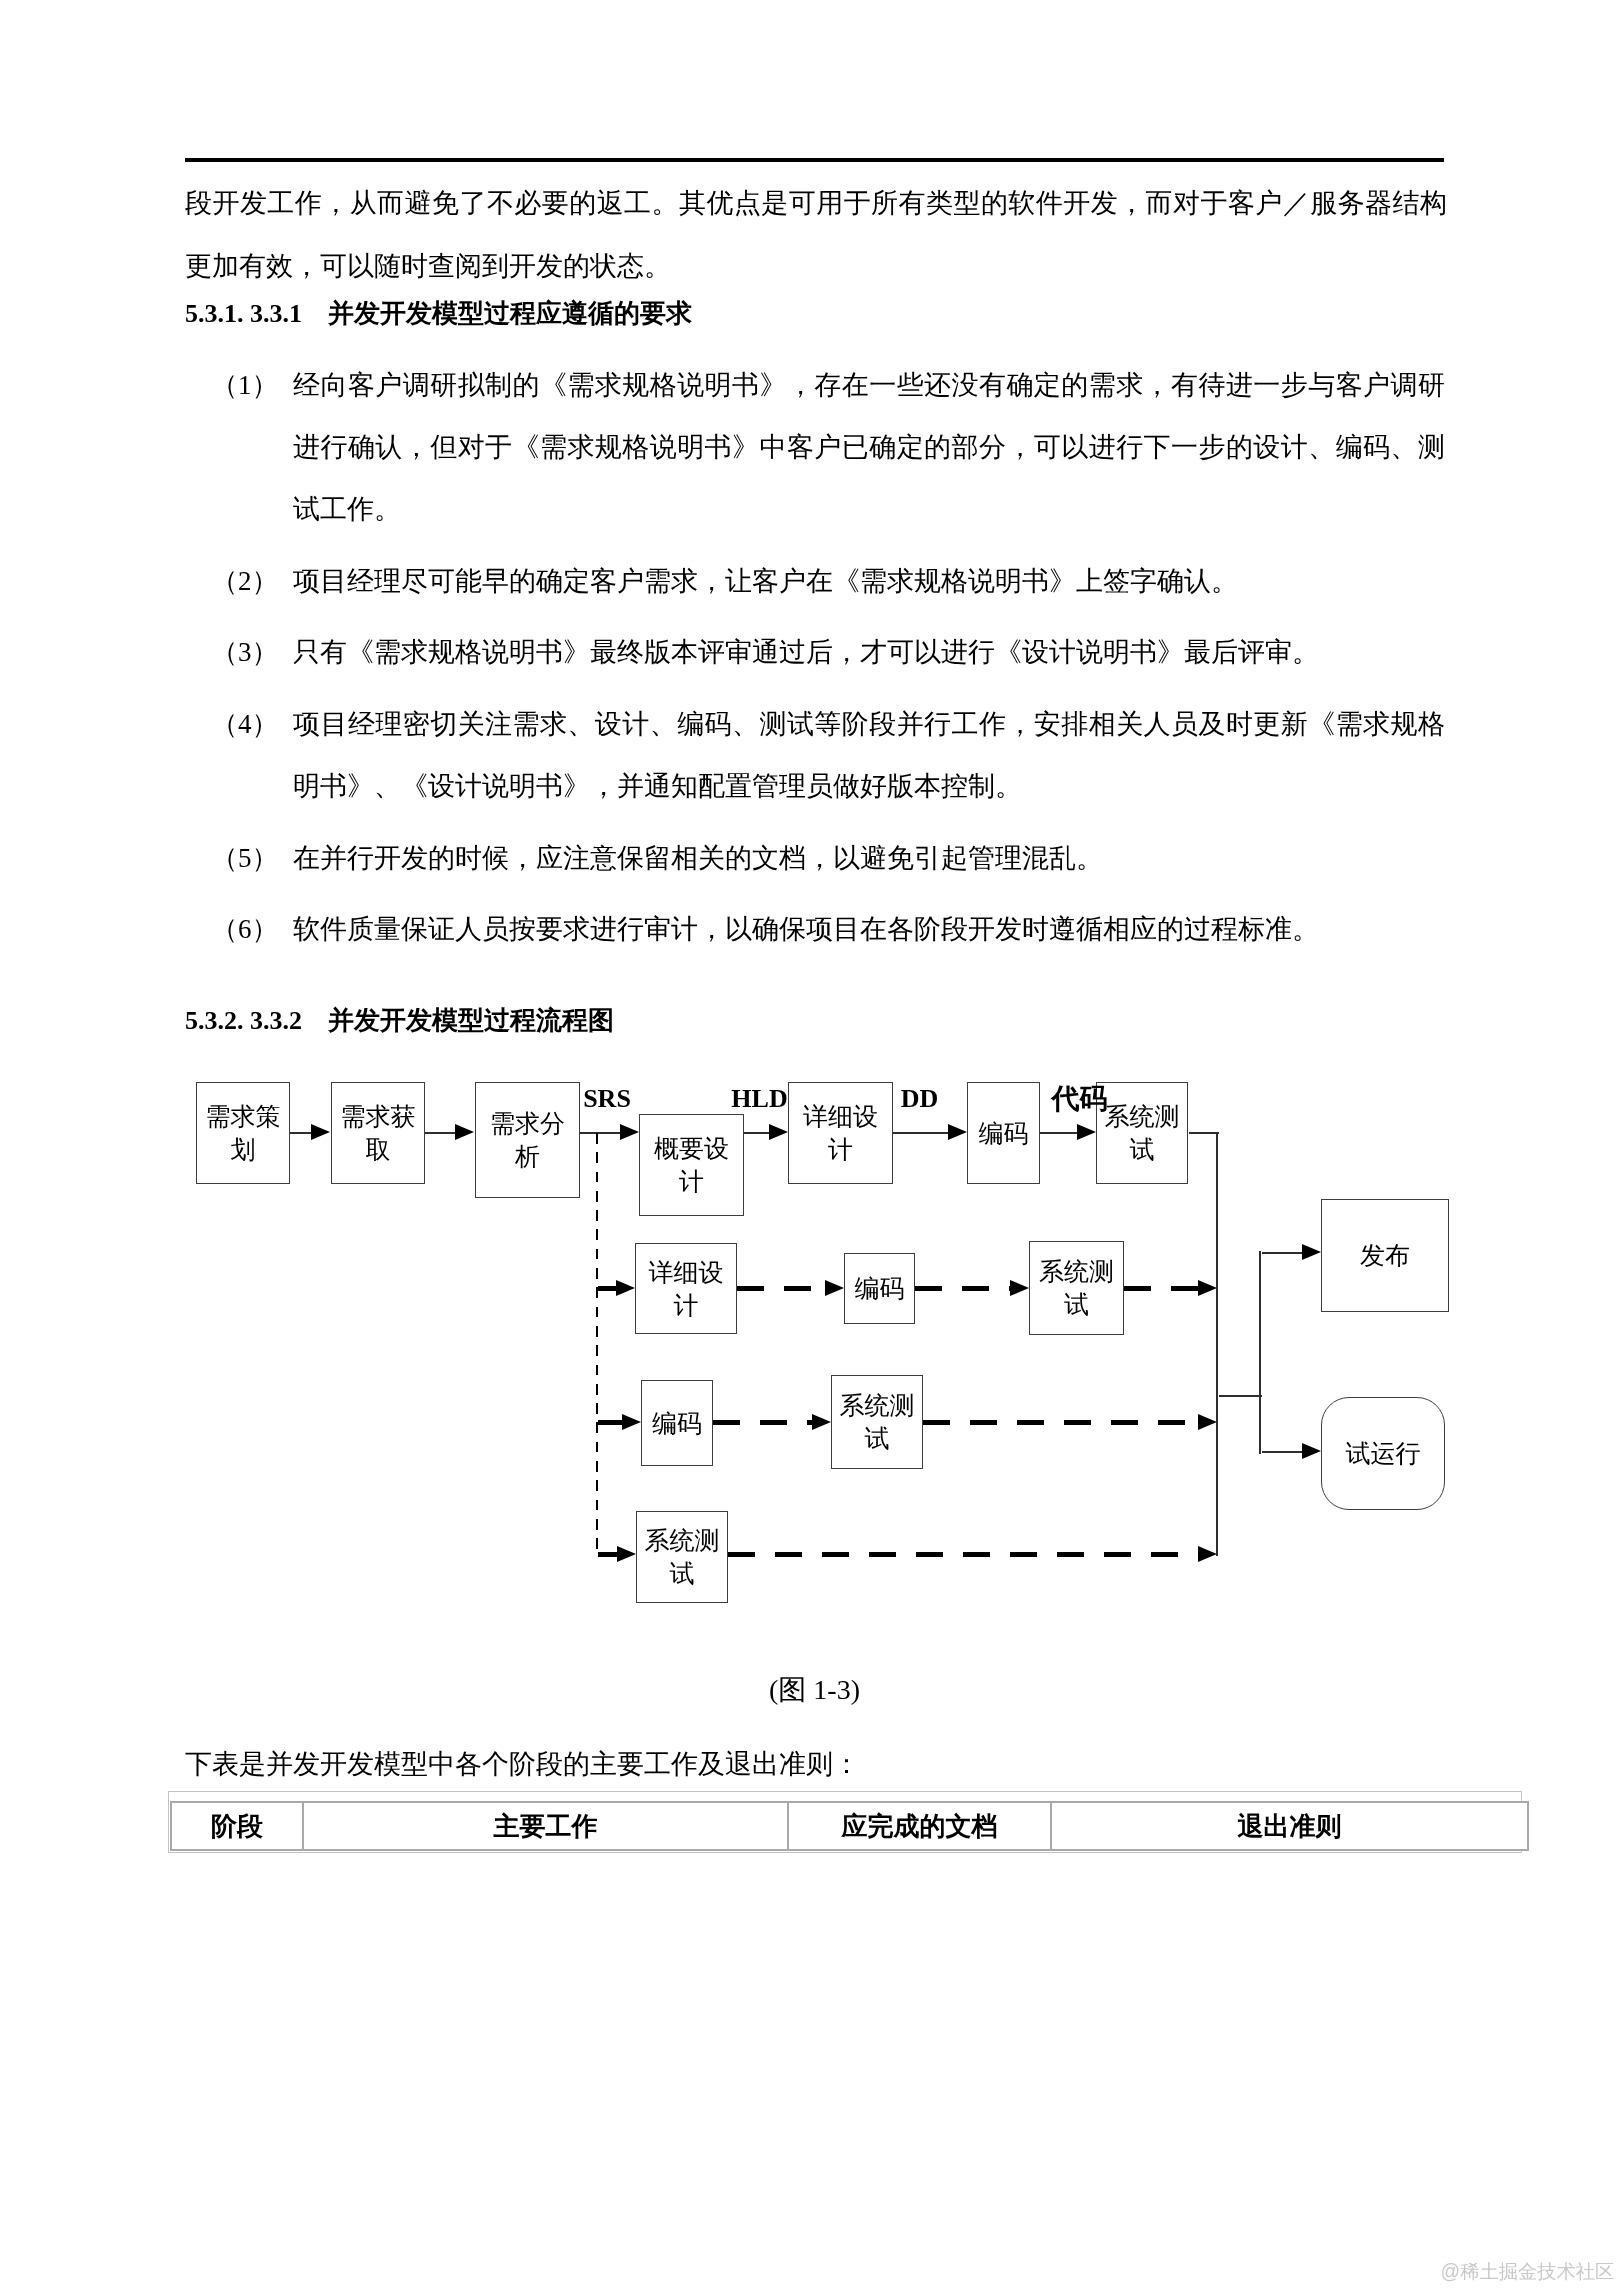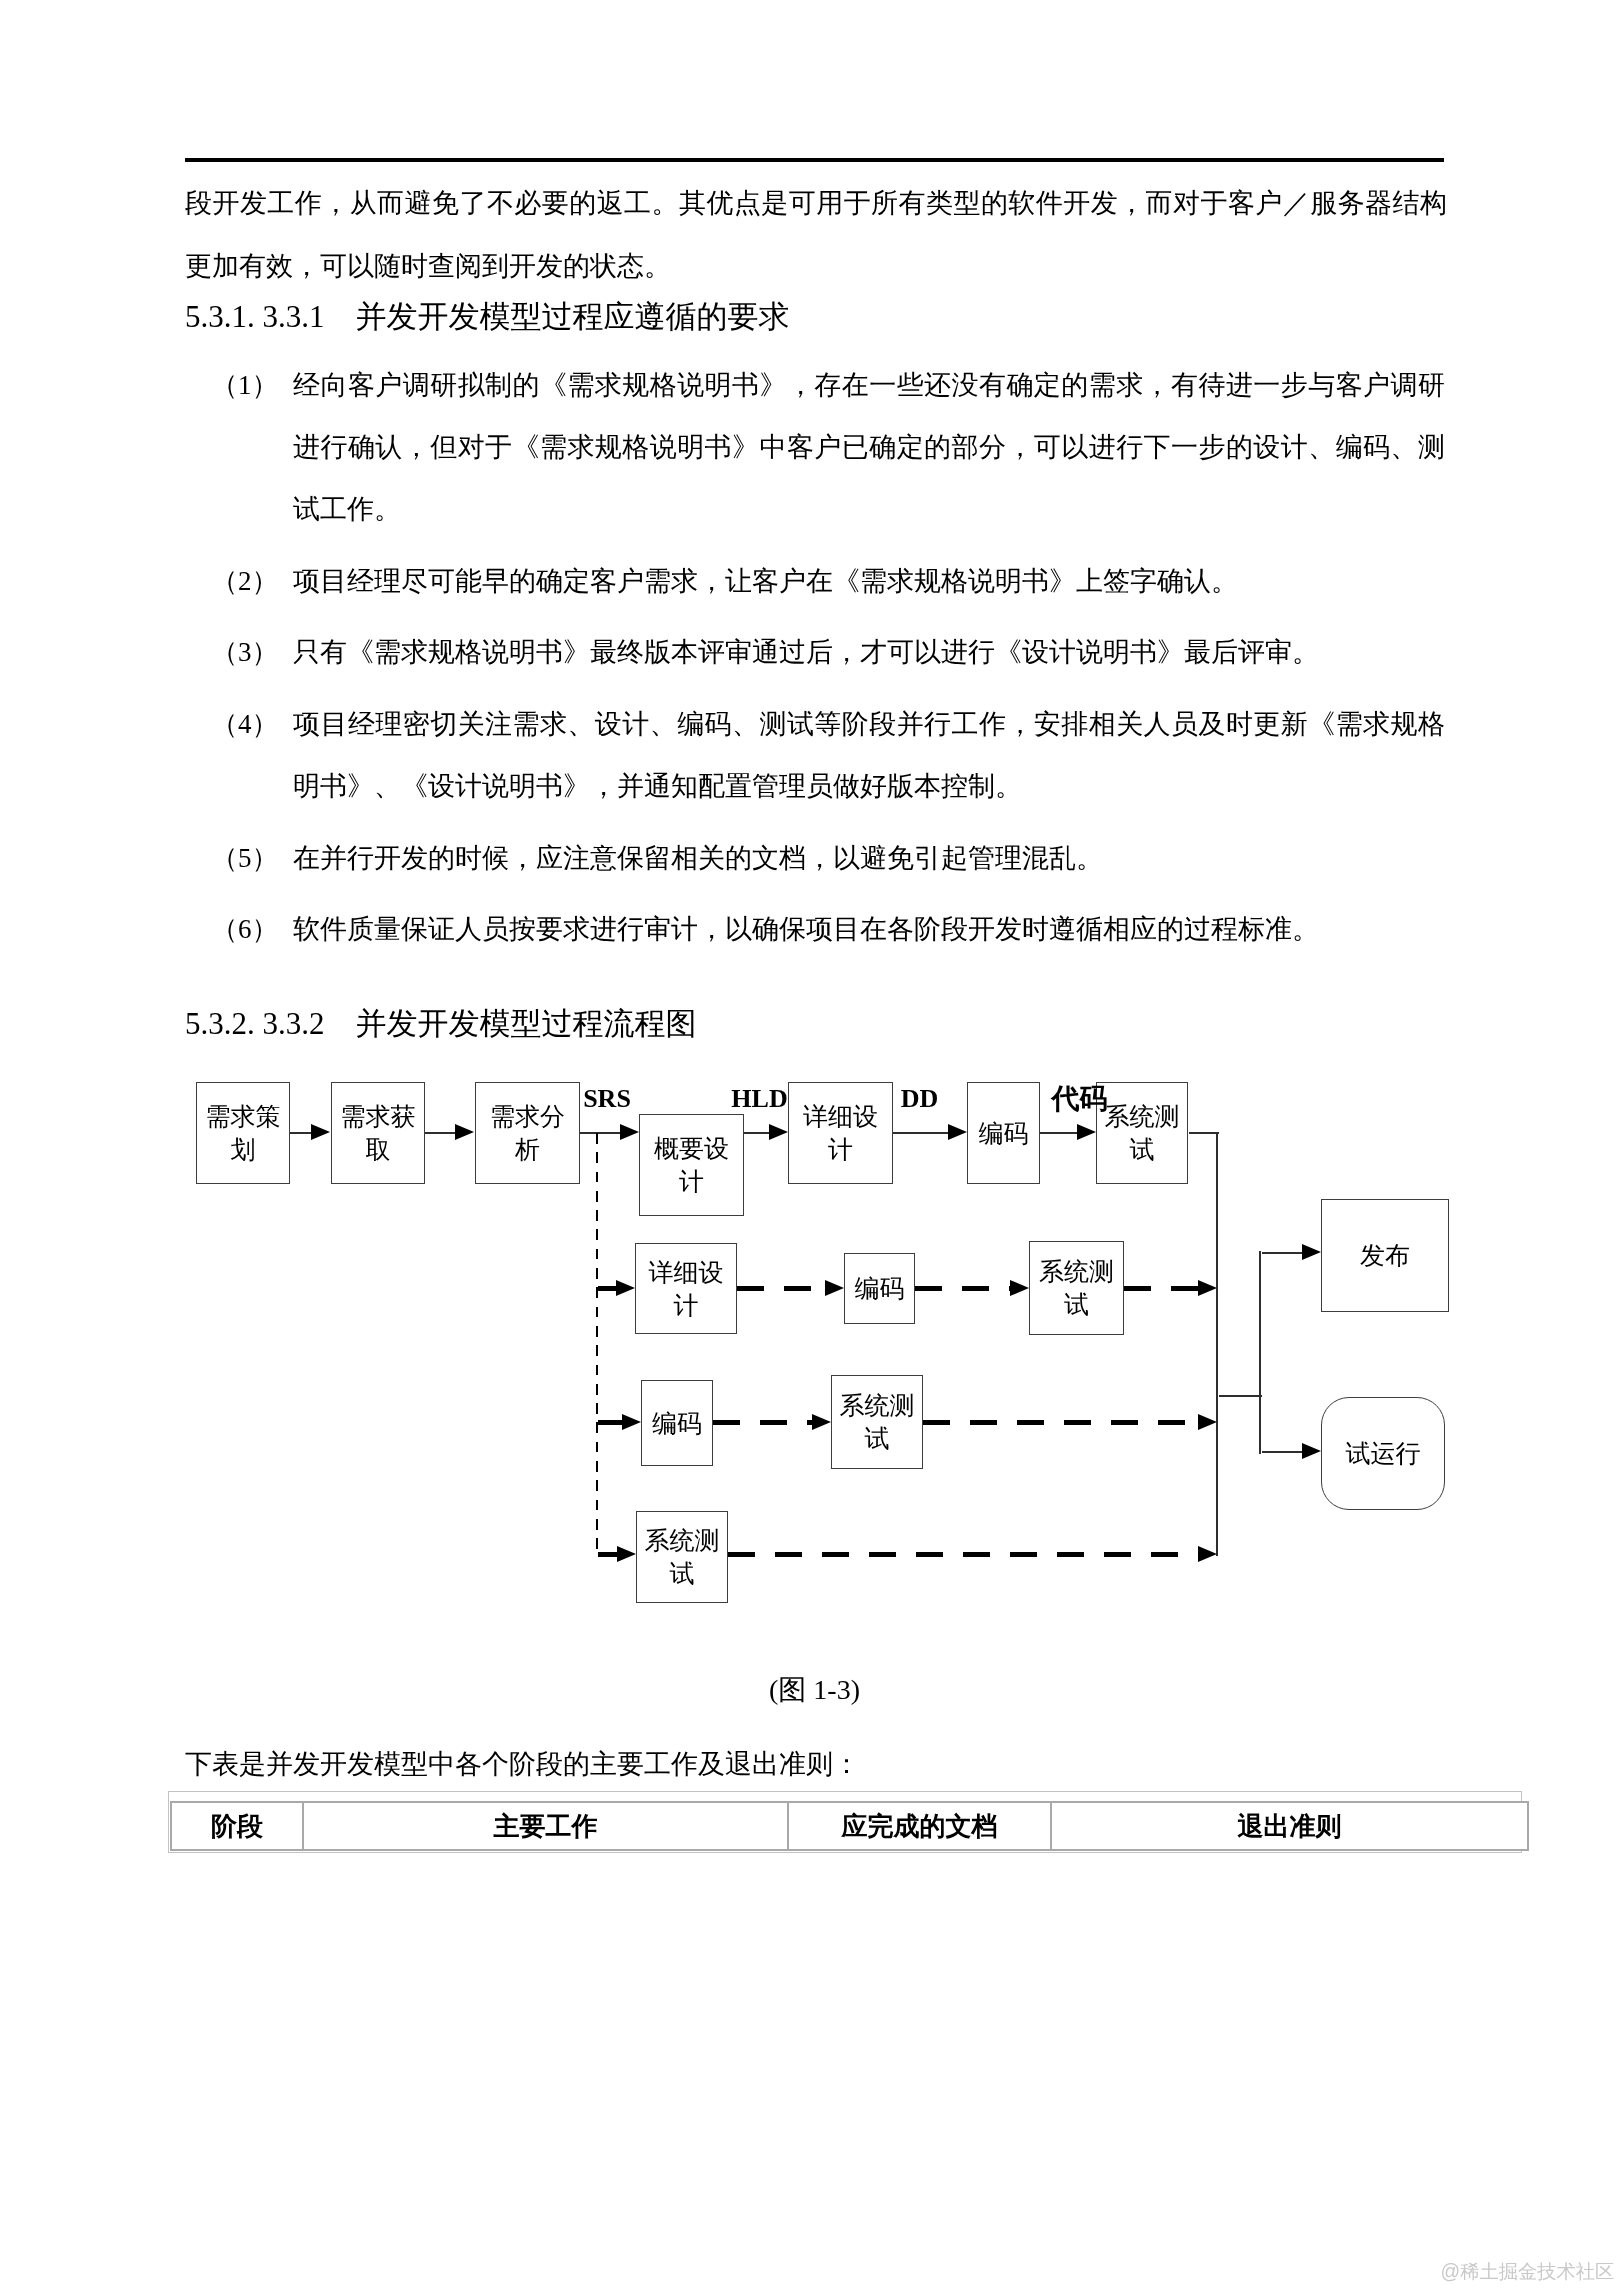--- a/index.html
+++ b/index.html
@@ -2,21 +2,21 @@
 <html style="font-size:8.6px"><head>
 <meta charset="utf-8">
 <style>
   html,body{margin:0;padding:0;background:#ffffff;}
   .page{
     position:relative;width:1623px;height:2295px;background:#ffffff;
     font-family:"Liberation Serif","DejaVu Serif",serif;color:#000;overflow:hidden;
   }
   .rule{position:absolute;left:185px;top:158px;width:1259px;height:4.3px;background:#000;}
   .para{position:absolute;left:185px;top:172px;width:1262px;font-size:27px;line-height:63px;text-align:justify;}
-  .h1{position:absolute;left:185px;font-size:31px;font-weight:normal;white-space:nowrap;}
+  .h1{position:absolute;left:185px;font-size:26px;font-weight:bold;white-space:nowrap;}
   .list{position:absolute;left:211px;top:354px;width:1235px;}
   .li{display:flex;margin-bottom:9.7px;font-size:27px;line-height:62px;}
   .li .num{flex:0 0 82px;}
   .li .txt{width:1152px;text-align:justify;}
   
   .fbox{
     position:absolute;border:1.6px solid #3d3d3d;background:#fff;box-sizing:border-box;
     display:flex;align-items:center;justify-content:center;text-align:center;
     font-size:25px;line-height:33px;padding:0 5.4px;
   }
@@ -71,21 +71,21 @@
     <div class="li">
       <span class="num">（6）</span>
       <span class="txt">软件质量保证人员按要求进行审计，以确保项目在各阶段开发时遵循相应的过程标准。</span>
     </div>
   </div>
 
   <div class="h1" style="top:1003px;">5.3.2. 3.3.2　并发开发模型过程流程图</div>
 
   <div class="fbox" style="left:196px;top:1082px;width:94px;height:102px;">需求策划</div>
   <div class="fbox" style="left:331px;top:1082px;width:94px;height:102px;">需求获取</div>
-  <div class="fbox" style="left:475px;top:1082px;width:105px;height:102px;">需求分析</div>
+  <div class="fbox" style="left:475px;top:1082px;width:105px;height:116px;">需求分析</div>
   <div class="fbox" style="left:639px;top:1082px;width:105px;height:102px;margin-top:32px;">概要设计</div>
   <div class="fbox" style="left:788px;top:1082px;width:105px;height:102px;">详细设计</div>
   <div class="fbox" style="left:967px;top:1082px;width:73px;height:102px;">编码</div>
   <div class="fbox" style="left:1096px;top:1082px;width:92px;height:102px;">系统测试</div>
 
   <div class="hline" style="left:290px;top:1132px;width:24px;"></div>
   <div class="ah" style="left:311px;top:1124px;"></div>
   <div class="hline" style="left:425px;top:1132px;width:33px;"></div>
   <div class="ah" style="left:455px;top:1124px;"></div>
   <div class="hline" style="left:580px;top:1132px;width:43px;"></div>

